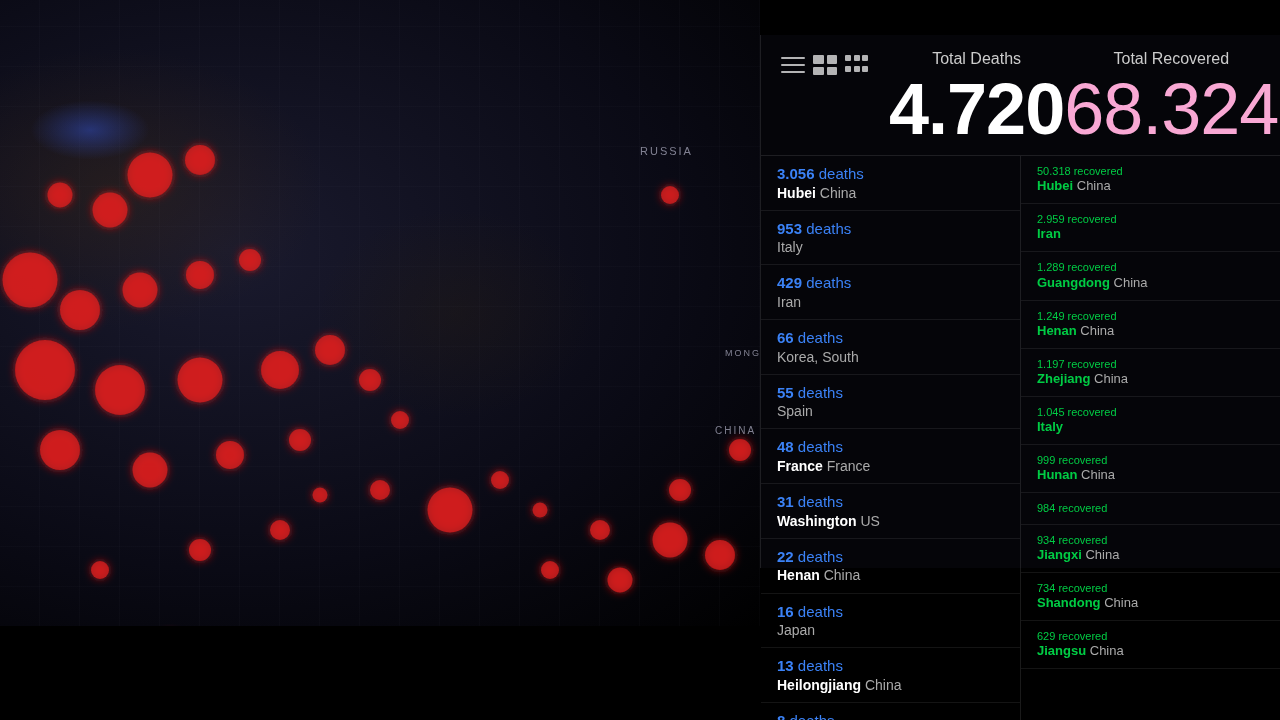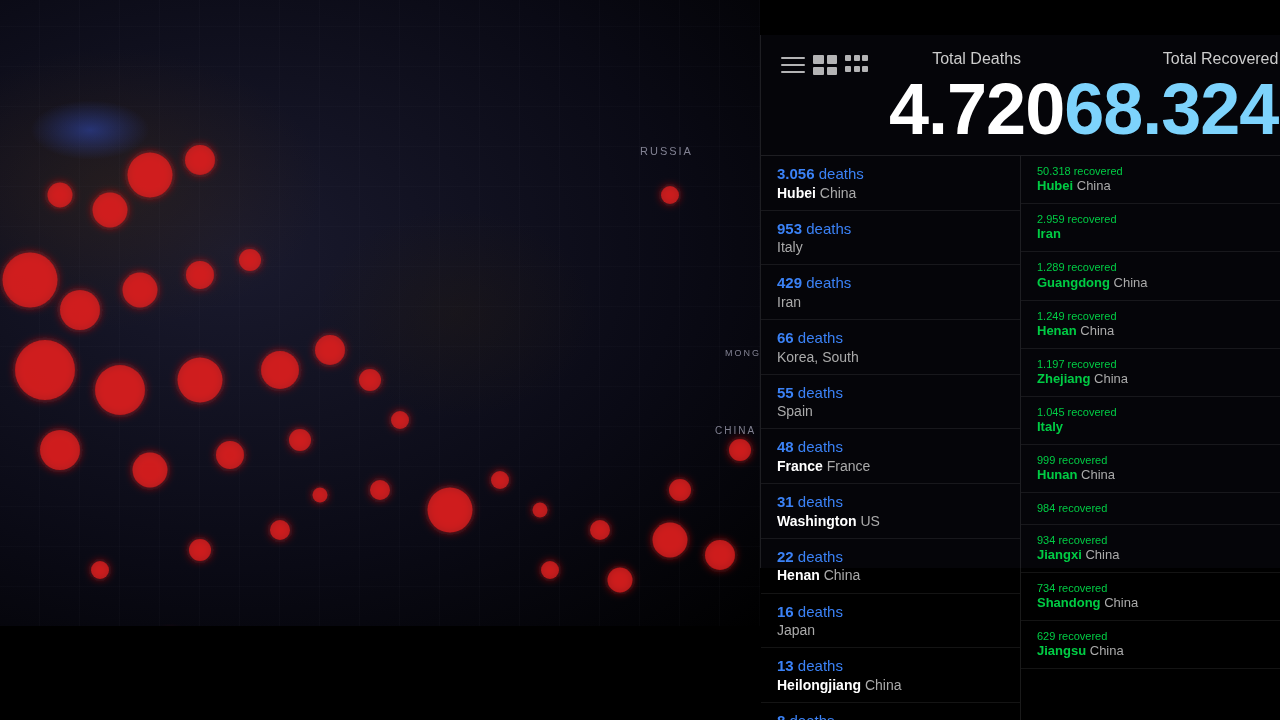--- a/index.html
+++ b/index.html
@@ -127,42 +127,42 @@
       background: #fff;
     }
 
     #total-deaths-section {
       flex: 1;
       text-align: center;
     }
 
     #total-recovered-section {
       flex: 1;
-      text-align: right;
+      text-align: center;
     }
 
     .section-label {
       font-size: 16px;
       color: #ccc;
       font-weight: 400;
       margin-bottom: 5px;
     }
 
     .total-deaths-number {
       font-size: 72px;
       font-weight: 700;
       color: #fff;
       line-height: 1;
       letter-spacing: -1px;
     }
 
     .total-recovered-number {
       font-size: 72px;
-      font-weight: 700;
-      color: #7dd3fc;
+      font-weight: 400;
+      color: #f9a8d4;
       line-height: 1;
       letter-spacing: -1px;
     }
 
     #lists-container {
       display: flex;
       height: calc(720px - 120px);
       overflow: hidden;
     }
 

